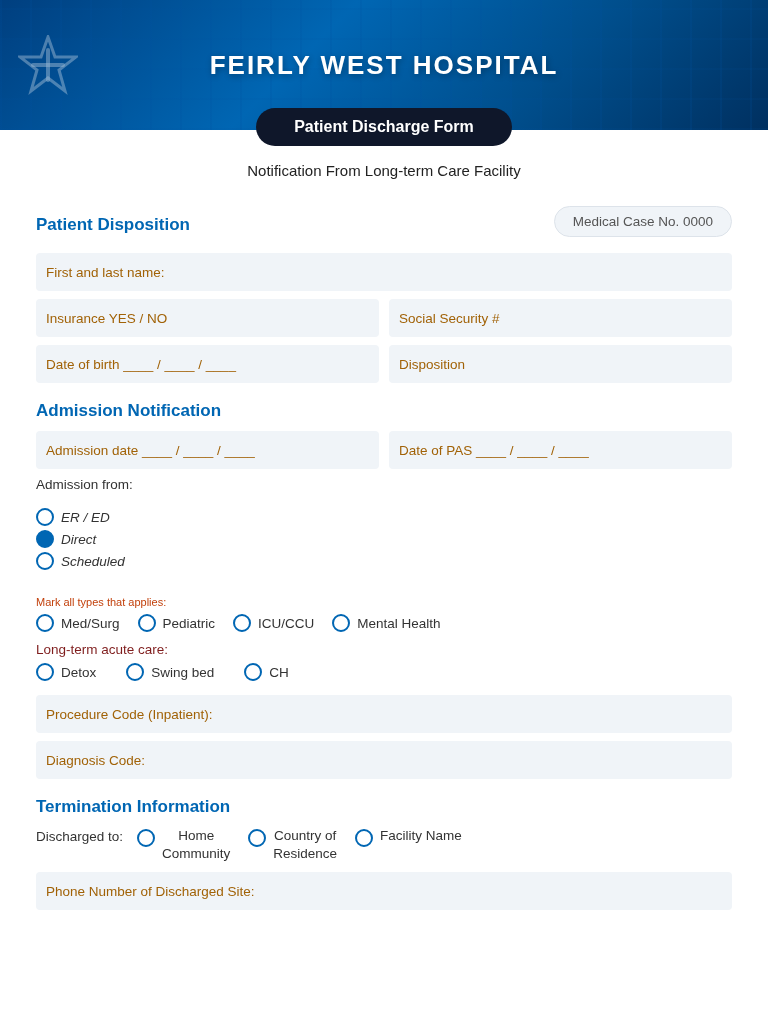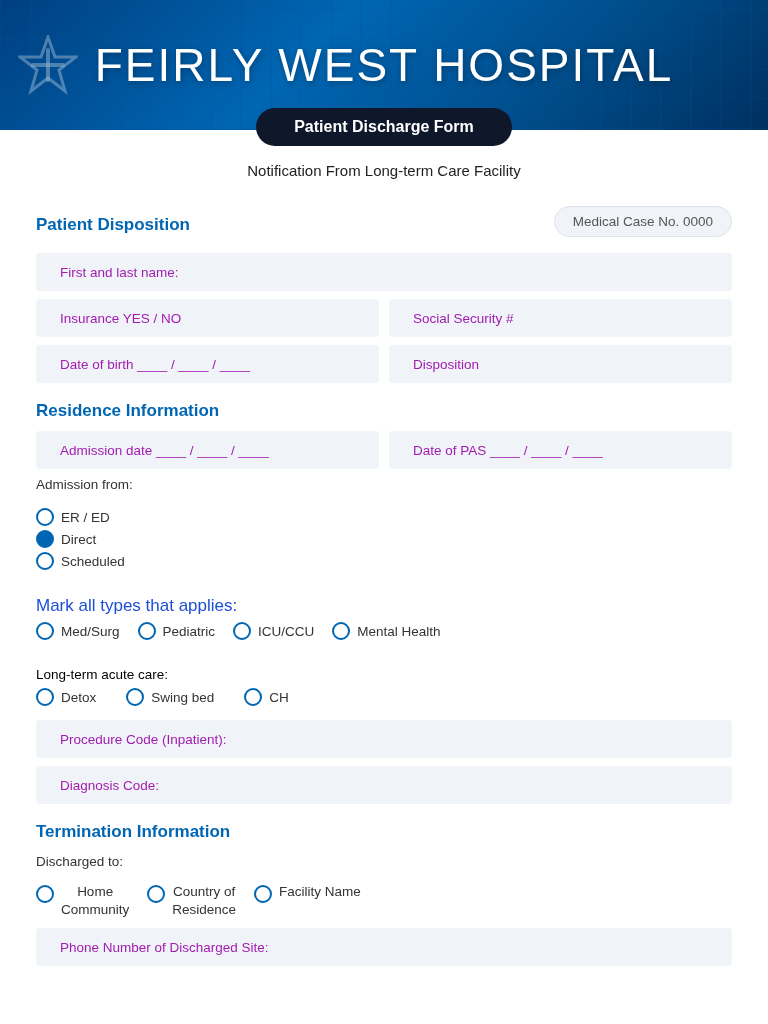--- a/index.html
+++ b/index.html
@@ -39,22 +39,22 @@
     .header-star {
       position: absolute;
       left: 18px;
       top: 50%;
       transform: translateY(-50%);
       width: 60px;
       height: 60px;
       opacity: 0.6;
     }
     .header-title {
-      font-size: 46px;
-      font-weight: 400;
+      font-size: 26px;
+      font-weight: 700;
       color: #fff;
       letter-spacing: 2px;
       text-align: left;
       font-family: Arial Black, Arial, sans-serif;
       text-shadow: 1px 2px 6px rgba(0,0,0,0.3);
       z-index: 1;
     }
 
     
     .form-badge-row {
@@ -98,23 +98,23 @@
 
     
     .field-row {
       display: flex;
       gap: 10px;
       margin-bottom: 8px;
     }
     .field-box {
       background: #f0f4f8;
       border-radius: 4px;
-      padding: 10px 24px;
-      font-size: 13.5px;
-      color: #a21caf;
+      padding: 10px 10px;
+      font-size: 13.5px;
+      color: #a16207;
       flex: 1;
       min-height: 38px;
       display: flex;
       align-items: center;
     }
     .field-box.full { flex: 1 1 100%; }
     .field-box.half { flex: 1 1 calc(50% - 5px); }
 
     
     .patient-header-row {
@@ -131,20 +131,21 @@
       color: #555;
       border: 1px solid #dde3ea;
     }
 
     
     .radio-group {
       display: flex;
       flex-direction: column;
       gap: 4px;
       margin: 16px 0;
+      font-style: italic;
     }
     .radio-item {
       display: flex;
       align-items: center;
       gap: 7px;
       font-size: 13.5px;
       color: #333;
     }
     .radio-circle {
       width: 18px;
@@ -167,51 +168,50 @@
     }
     .admission-col { flex: 1; }
     .admission-label {
       font-size: 13.5px;
       color: #333;
       margin-bottom: 6px;
     }
 
     
     .mark-types-label {
-      font-size: 17px;
-      color: #1d4ed8;
+      font-size: 11px;
+      color: #c2410c;
       margin: 10px 0 6px 0;
     }
     .mark-types-row {
       display: flex;
       align-items: center;
       gap: 18px;
       flex-wrap: nowrap;
     }
 
     
     .ltac-label {
       font-size: 13.5px;
-      color: #000000;
-      margin: 27px 0 6px 0;
+      color: #7f1d1d;
+      margin: 10px 0 6px 0;
     }
     .ltac-row {
       display: flex;
       align-items: center;
       gap: 30px;
     }
 
     
     .discharged-row {
       display: flex;
       align-items: flex-start;
       gap: 14px;
       margin-top: 8px;
       margin-bottom: 10px;
-      flex-direction: column;
     }
     .discharged-label {
       font-size: 13.5px;
       color: #333;
       white-space: nowrap;
       padding-top: 2px;
     }
     .discharged-options {
       display: flex;
       gap: 18px;
@@ -263,21 +263,21 @@
   <div class="field-row">
     <div class="field-box half">Insurance  YES / NO</div>
     <div class="field-box half">Social Security #</div>
   </div>
 
   <div class="field-row">
     <div class="field-box half">Date of birth ____ / ____ / ____</div>
     <div class="field-box half">Disposition</div>
   </div>
 
-  <div class="section-title">Residence Information</div>
+  <div class="section-title">Admission Notification</div>
 
   <div class="field-row">
     <div class="field-box half">Admission date ____ / ____ / ____</div>
     <div class="field-box half">Date of PAS ____ / ____ / ____</div>
   </div>
 
   <div class="admission-row">
     <div class="admission-col">
       <div class="admission-label">Admission from:</div>
       <div class="radio-group">

